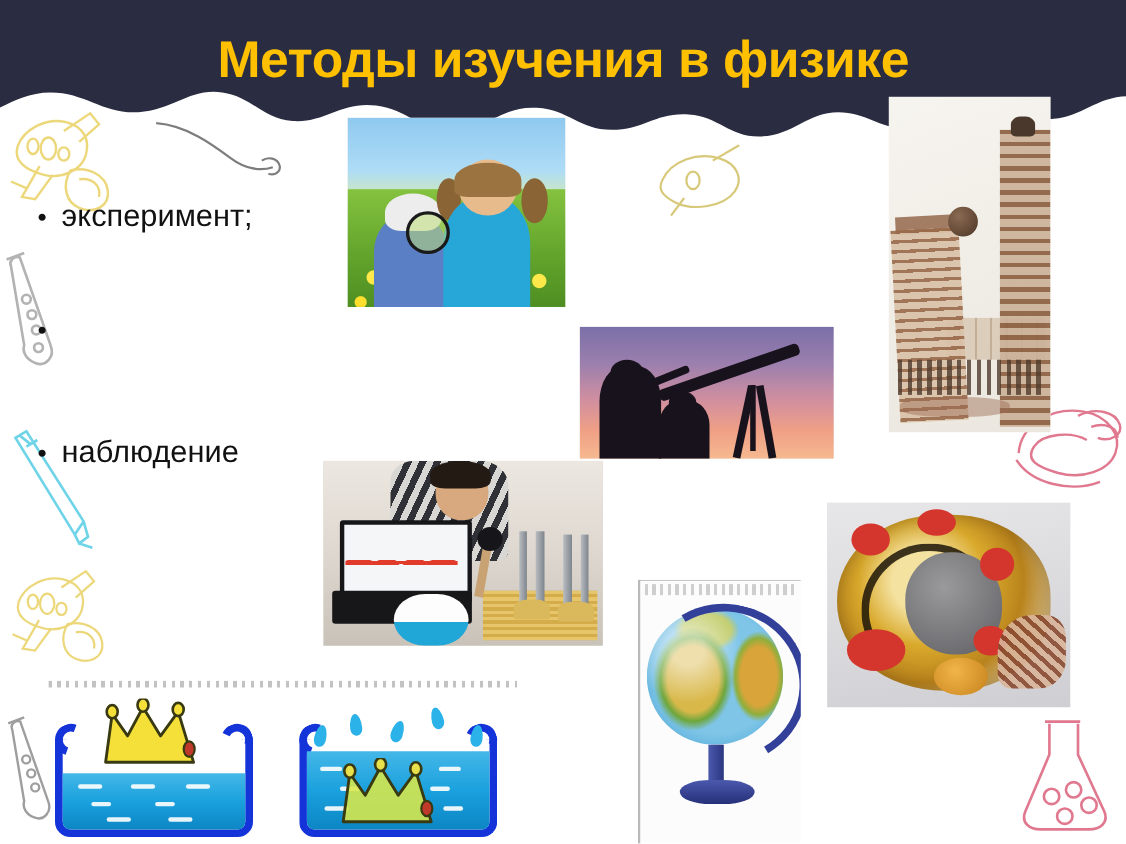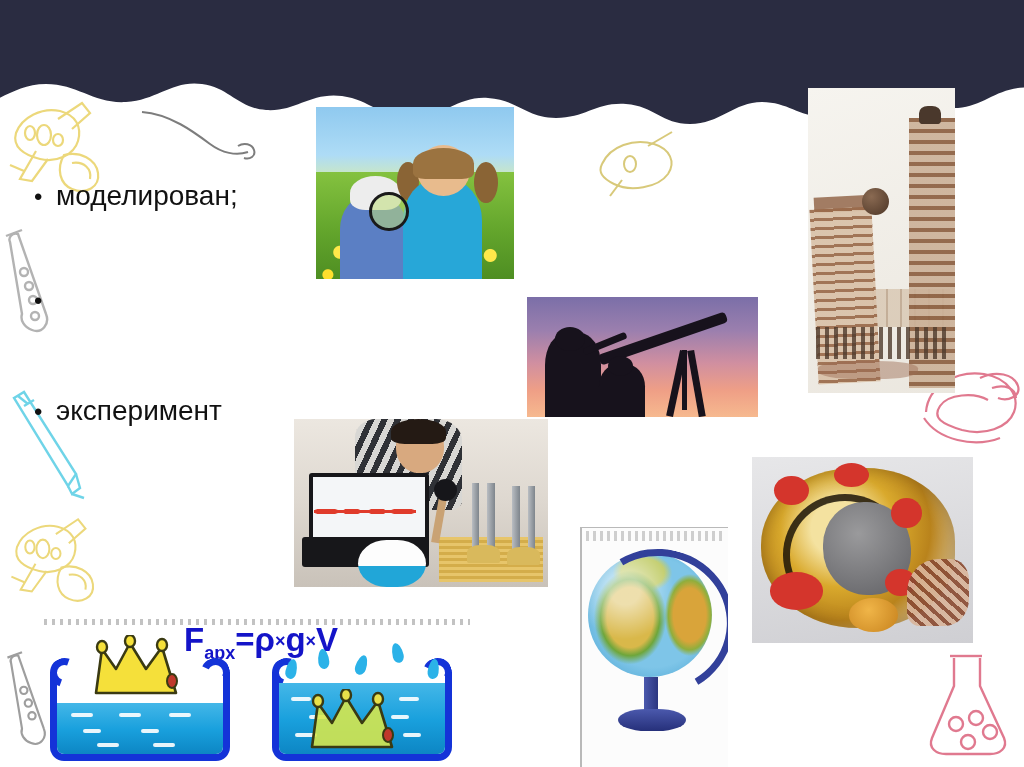--- a/index.html
+++ b/index.html
@@ -566,32 +566,33 @@
 
   <div class="doodle" style="left:596px; top:126px; width:96px; height:74px; z-index:2;">
     <svg width="96" height="74" viewBox="0 0 96 74" fill="none" stroke="#d8c97a" stroke-width="2">
       <path d="M6 38 C14 20 38 12 58 18 C74 23 80 36 72 48 C62 62 34 66 18 58 C6 52 2 46 6 38 Z"></path>
       <path d="M52 20 L76 6"></path>
       <path d="M26 54 L14 70"></path>
       <ellipse cx="34" cy="38" rx="6" ry="8"></ellipse>
     </svg>
   </div>
 
+  <div id="title-text">Методы изучения в физике</div>
 
   <div id="bullet-list">
     <div class="bullet-row" id="bullet-row-0">
       <span class="bullet-dot">•</span>
-      <span>моделирован;</span>
+      <span>эксперимент;</span>
     </div>
     <div class="bullet-row" id="bullet-row-1">
       <span class="bullet-dot">•</span>
     </div>
     <div class="bullet-row" id="bullet-row-2">
       <span class="bullet-dot">•</span>
-      <span>эксперимент</span>
+      <span>наблюдение</span>
     </div>
   </div>
 
   <div class="photo" id="photo-children">
     <div class="sky-grad"></div>
     <div class="meadow"></div>
     <div class="boy-body"></div>
     <div class="boy-hat"></div>
     <div class="pigtail-l"></div>
     <div class="pigtail-r"></div>
@@ -666,23 +667,20 @@
     <div class="cell-mito-4"></div>
     <div class="cell-mito-5"></div>
     <div class="cell-vacuole"></div>
     <div class="cell-er"></div>
   </div>
 
   <div class="photo" id="photo-archimedes">
     <div class="arch-bg"></div>
     <div class="arch-dotted"></div>
 
-    <div class="arch-formula">
-      <span>F</span><sub>apx</sub><span>=ρ</span><span class="mul">×</span><span>g</span><span class="mul">×</span><span>V</span>
-    </div>
 
     <div class="basin" id="basin-left">
       <div class="water">
         <div class="water-dash" style="left:14px; top:10px; width:22px;"></div>
         <div class="water-dash" style="left:62px; top:10px; width:22px;"></div>
         <div class="water-dash" style="left:112px; top:10px; width:22px;"></div>
         <div class="water-dash" style="left:26px; top:26px; width:18px;"></div>
         <div class="water-dash" style="left:84px; top:26px; width:18px;"></div>
         <div class="water-dash" style="left:40px; top:40px; width:22px;"></div>
         <div class="water-dash" style="left:96px; top:40px; width:22px;"></div>

